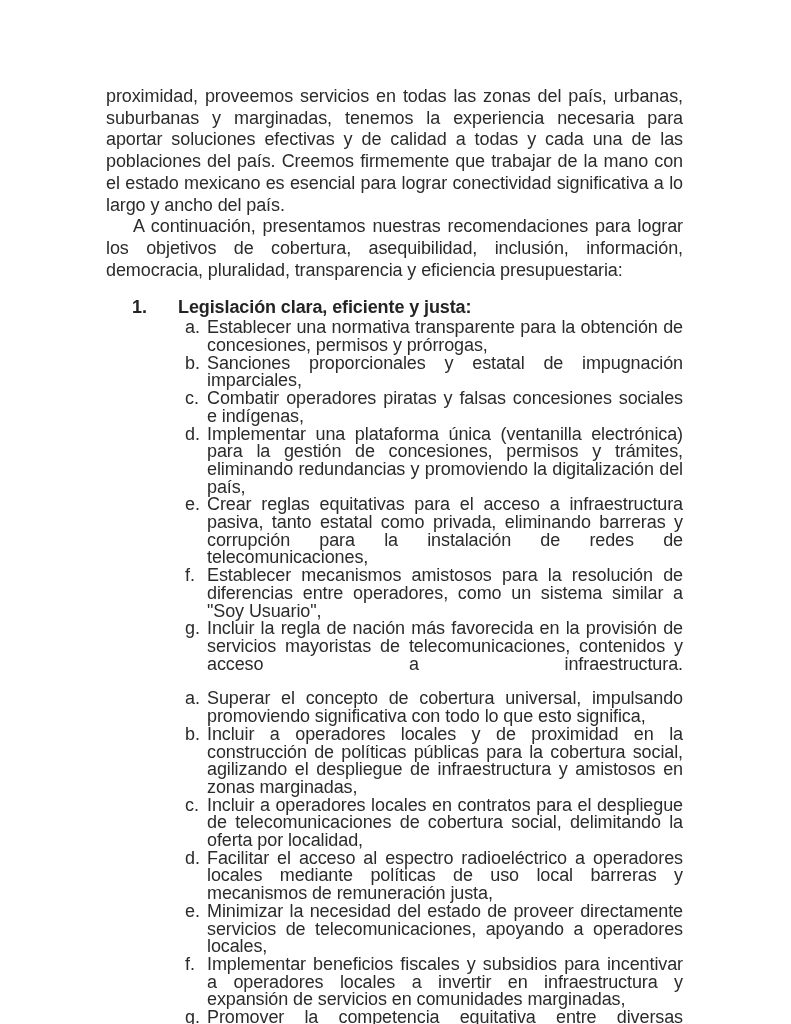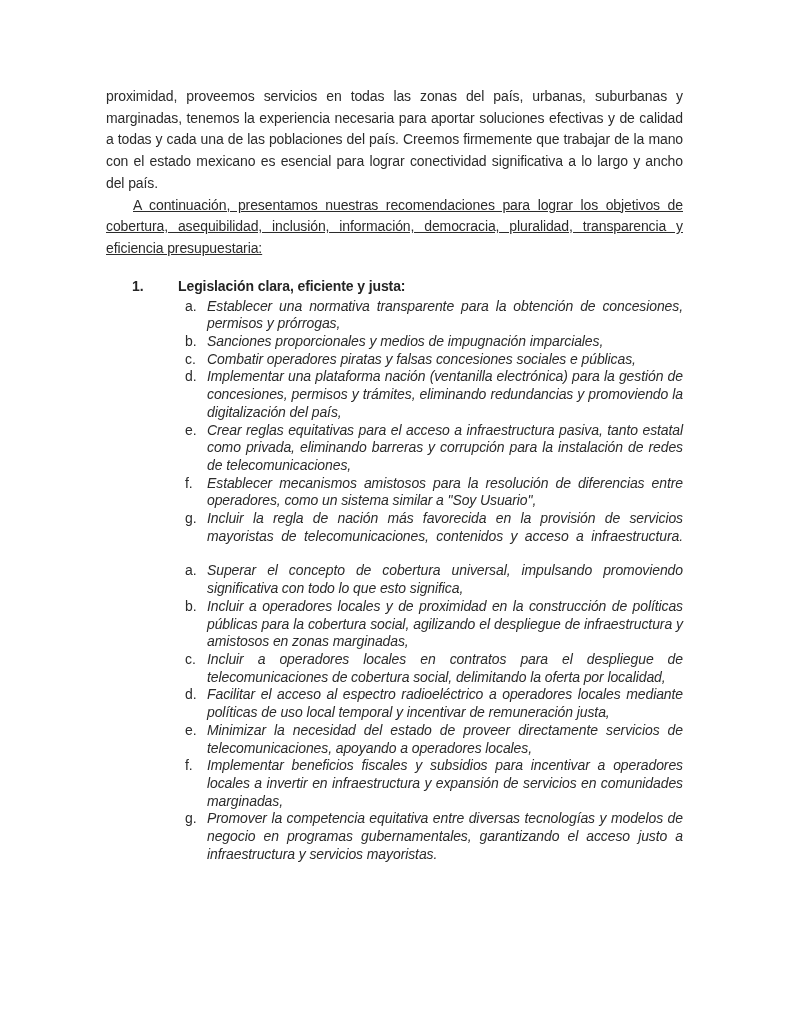--- a/index.html
+++ b/index.html
@@ -8,37 +8,36 @@
     background: #ffffff;
   }
   .page {
     position: relative;
     width: 791px;
     height: 1024px;
     background: #ffffff;
     overflow: hidden;
     font-family: "Liberation Sans", "DejaVu Sans", sans-serif;
     color: #2b2b2b;
-    font-size: 14px;
+    font-size: 18px;
     letter-spacing: -0.1px;
   }
   .content {
     position: absolute;
     left: 106px;
     top: 86px;
     width: 577px;
   }
   .para {
     margin: 0;
     line-height: 21.7px;
     text-align: justify;
   }
   .para.first-indent {
     text-indent: 27px;
-    text-decoration: underline;
   }
   .section {
     margin-top: 17px;
   }
   .section-heading {
     padding-left: 26px;
     line-height: 18px;
     margin-bottom: 3px;
     font-weight: bold;
     color: #242424;
@@ -53,21 +52,20 @@
   .item {
     display: flex;
     line-height: 17.7px;
   }
   .item-letter {
     flex: 0 0 22px;
   }
   .item-text {
     flex: 1;
     text-align: justify;
-    font-style: italic;
   }
   .item-text.stretch-last {
     text-align-last: justify;
   }
 </style>
 </head>
 <body>
 
 <div class="page">
   <div class="content">
@@ -80,29 +78,29 @@
       <div class="section-heading">
         <span class="sec-num">1.</span><span class="sec-title">Legislación clara, eficiente y justa:</span>
       </div>
       <div class="items">
         <div class="item">
           <span class="item-letter">a.</span>
           <span class="item-text">Establecer una normativa transparente para la obtención de concesiones, permisos y prórrogas,</span>
         </div>
         <div class="item">
           <span class="item-letter">b.</span>
-          <span class="item-text">Sanciones proporcionales y medios de impugnación imparciales,</span>
+          <span class="item-text">Sanciones proporcionales y estatal de impugnación imparciales,</span>
         </div>
         <div class="item">
           <span class="item-letter">c.</span>
-          <span class="item-text">Combatir operadores piratas y falsas concesiones sociales e públicas,</span>
+          <span class="item-text">Combatir operadores piratas y falsas concesiones sociales e indígenas,</span>
         </div>
         <div class="item">
           <span class="item-letter">d.</span>
-          <span class="item-text">Implementar una plataforma nación (ventanilla electrónica) para la gestión de concesiones, permisos y trámites, eliminando redundancias y promoviendo la digitalización del país,</span>
+          <span class="item-text">Implementar una plataforma única (ventanilla electrónica) para la gestión de concesiones, permisos y trámites, eliminando redundancias y promoviendo la digitalización del país,</span>
         </div>
         <div class="item">
           <span class="item-letter">e.</span>
           <span class="item-text">Crear reglas equitativas para el acceso a infraestructura pasiva, tanto estatal como privada, eliminando barreras y corrupción para la instalación de redes de telecomunicaciones,</span>
         </div>
         <div class="item">
           <span class="item-letter">f.</span>
           <span class="item-text">Establecer mecanismos amistosos para la resolución de diferencias entre operadores, como un sistema similar a "Soy Usuario",</span>
         </div>
         <div class="item">
@@ -121,21 +119,21 @@
         <div class="item">
           <span class="item-letter">b.</span>
           <span class="item-text">Incluir a operadores locales y de proximidad en la construcción de políticas públicas para la cobertura social, agilizando el despliegue de infraestructura y amistosos en zonas marginadas,</span>
         </div>
         <div class="item">
           <span class="item-letter">c.</span>
           <span class="item-text">Incluir a operadores locales en contratos para el despliegue de telecomunicaciones de cobertura social, delimitando la oferta por localidad,</span>
         </div>
         <div class="item">
           <span class="item-letter">d.</span>
-          <span class="item-text">Facilitar el acceso al espectro radioeléctrico a operadores locales mediante políticas de uso local temporal y incentivar de remuneración justa,</span>
+          <span class="item-text">Facilitar el acceso al espectro radioeléctrico a operadores locales mediante políticas de uso local barreras y mecanismos de remuneración justa,</span>
         </div>
         <div class="item">
           <span class="item-letter">e.</span>
           <span class="item-text">Minimizar la necesidad del estado de proveer directamente servicios de telecomunicaciones, apoyando a operadores locales,</span>
         </div>
         <div class="item">
           <span class="item-letter">f.</span>
           <span class="item-text">Implementar beneficios fiscales y subsidios para incentivar a operadores locales a invertir en infraestructura y expansión de servicios en comunidades marginadas,</span>
         </div>
         <div class="item">

